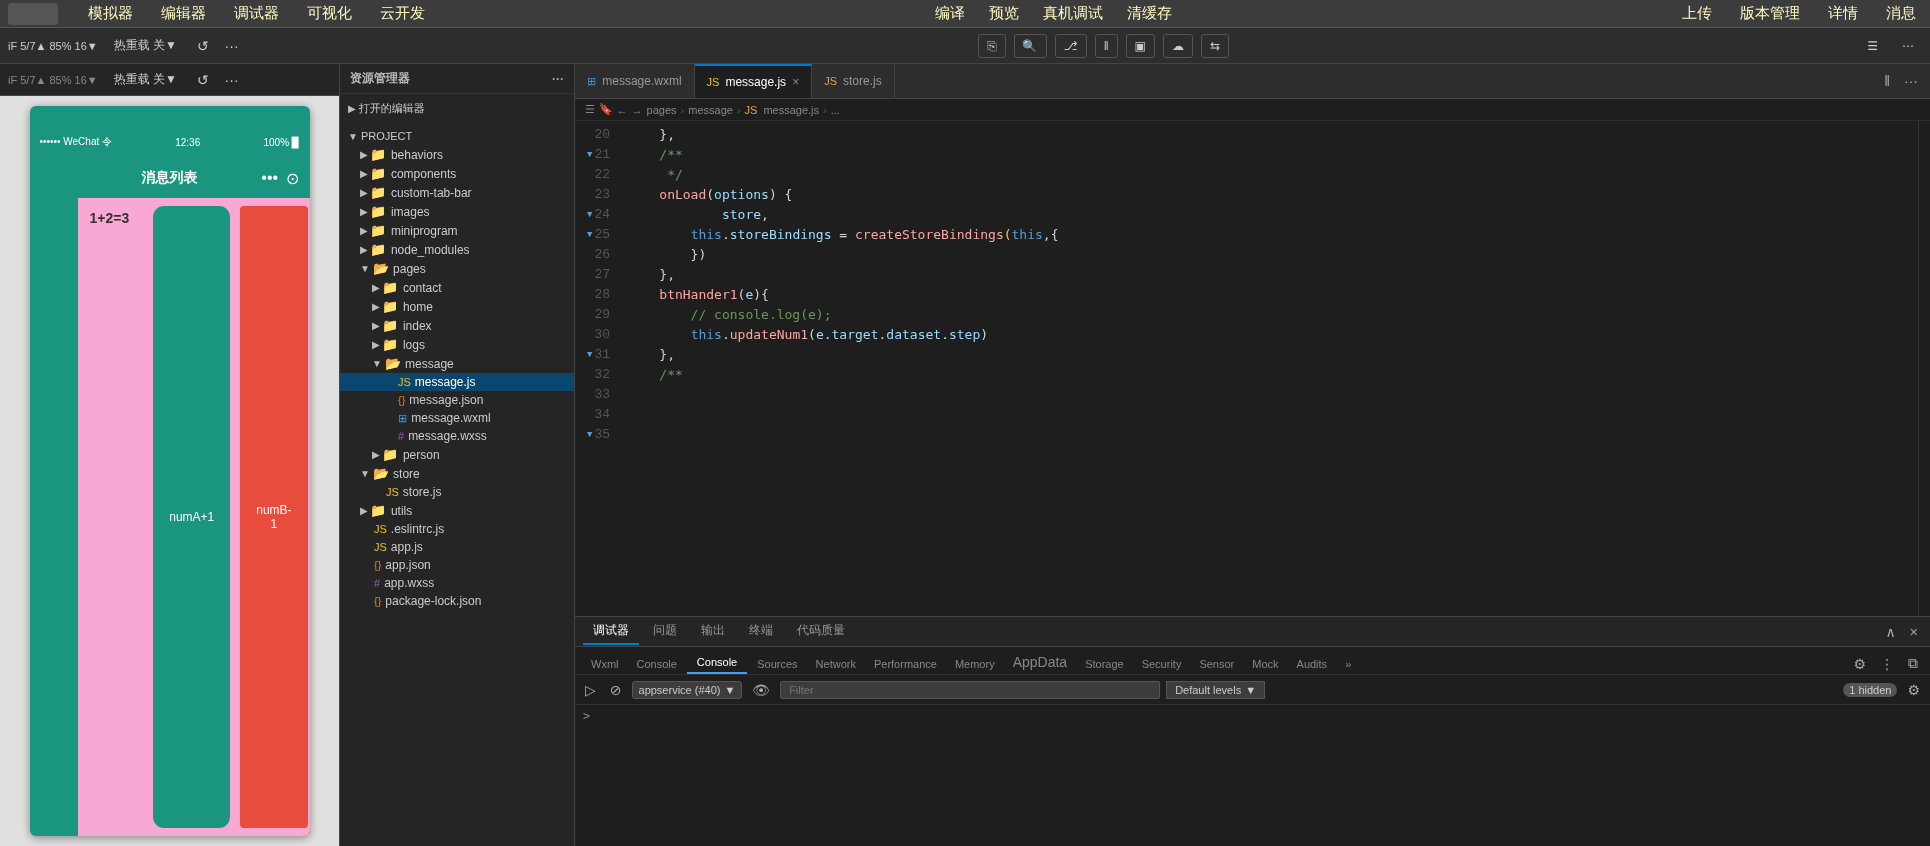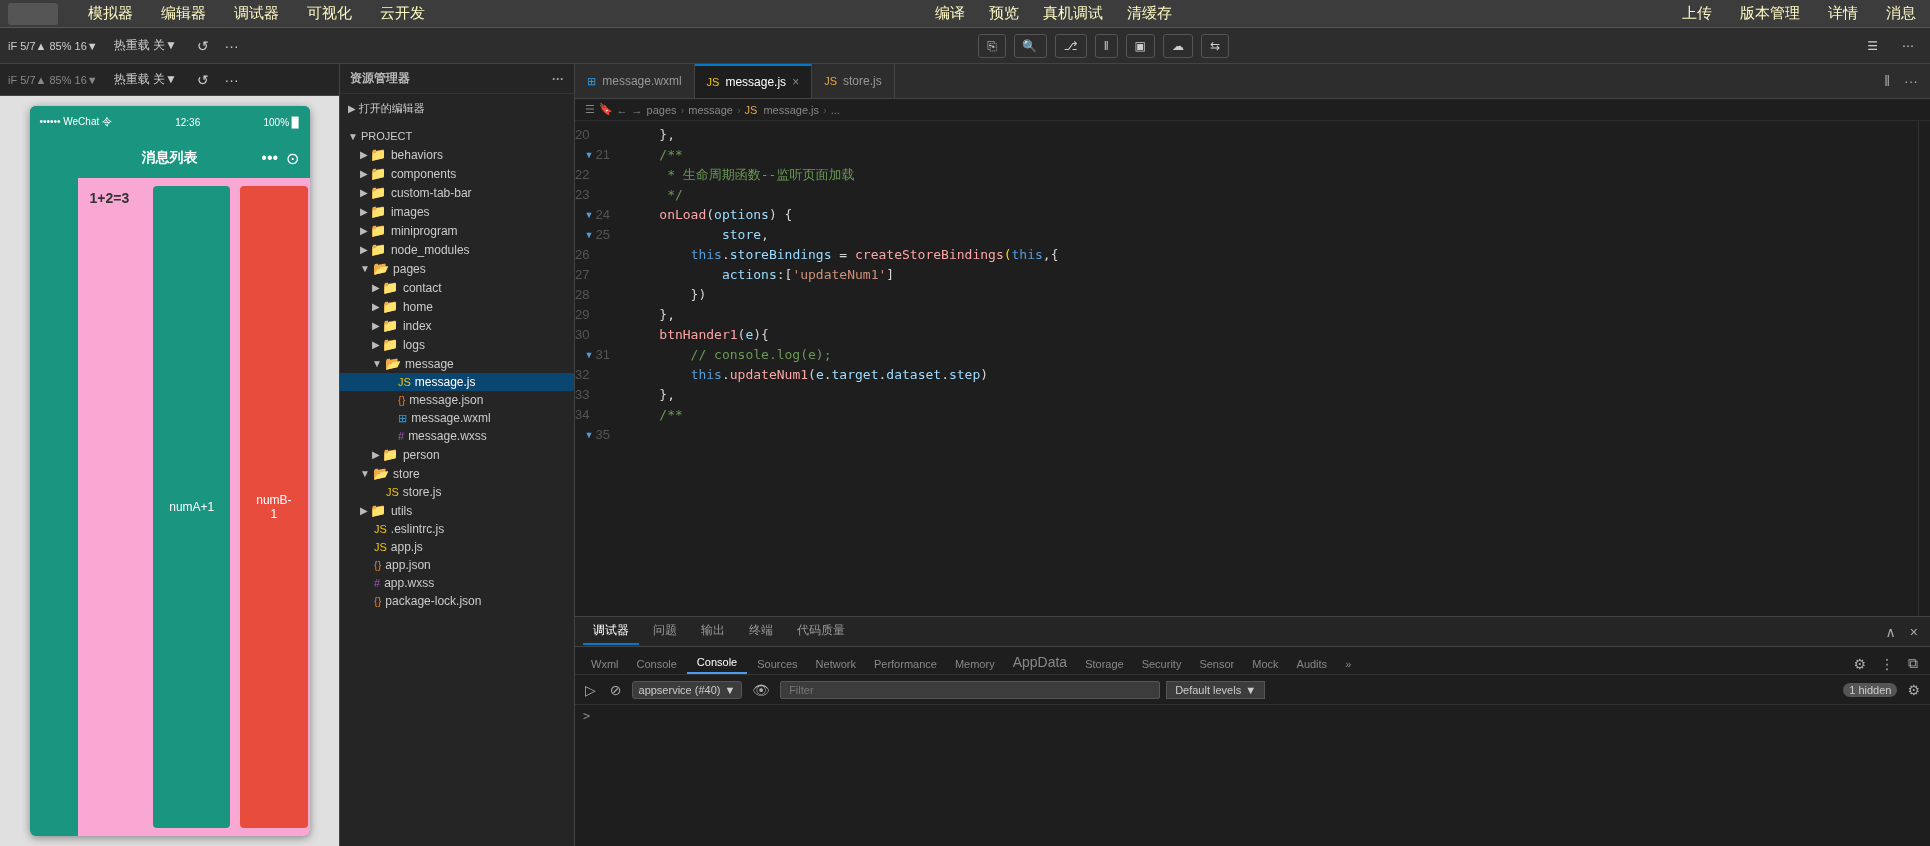--- a/index.html
+++ b/index.html
@@ -52,21 +52,21 @@
     
     .editor-panel { flex: 1; display: flex; flex-direction: column; background: #1e1e1e; overflow: hidden; }
     .editor-tabs { display: flex; background: #2d2d2d; height: 35px; border-bottom: 1px solid #444; }
     .editor-tab { display: flex; align-items: center; padding: 0 12px; border-right: 1px solid #444; cursor: pointer; font-size: 12px; color: #999; gap: 6px; }
     .editor-tab.active { background: #1e1e1e; color: #fff; border-top: 2px solid #007acc; }
 
     .editor-breadcrumb { display: flex; align-items: center; background: #1e1e1e; padding: 4px 10px; font-size: 11px; color: #888; border-bottom: 1px solid #2d2d2d; gap: 4px; }
     .breadcrumb-sep { color: #555; }
 
     .editor-content { flex: 1; display: flex; overflow: hidden; }
-    .line-numbers { width: 45px; background: #1e1e1e; color: #555; font-family: Liberation Sans, sans-serif; font-size: 13px; line-height: 20px; padding: 4px 0; padding-right: 10px; overflow: hidden; user-select: none; }
+    .line-numbers { width: 45px; background: #1e1e1e; color: #555; font-family: Liberation Mono, monospace; font-size: 13px; line-height: 20px; padding: 4px 0; text-align: right; padding-right: 10px; overflow: hidden; user-select: none; }
     .code-area { flex: 1; overflow-y: auto; font-family: 'Consolas', monospace; font-size: 13px; line-height: 20px; padding: 4px 8px; }
     .code-line { white-space: pre; min-height: 20px; }
     .code-comment { color: #6a9955; }
     .code-keyword { color: #569cd6; }
     .code-string { color: #ce9178; }
     .code-function { color: #fca5a5; }
     .code-var { color: #9cdcfe; }
     .code-punct { color: #d4d4d4; }
     .code-bracket { color: #ffd700; }
 
@@ -136,38 +136,38 @@
     <div class="sim-toolbar">
       <span style="color:#888;font-size:11px;">iF  5/7▲  85% 16▼</span>
       <button class="toolbar-btn">热重载 关▼</button>
       <span class="toolbar-icon">↺</span>
       <span class="toolbar-icon">···</span>
     </div>
 
     <div style="background:#e0e0e0;flex:1;display:flex;flex-direction:column;align-items:center;padding:10px 20px;">
       <div style="background:#1a9580;width:280px;flex:1;display:flex;flex-direction:column;border-radius:6px;overflow:hidden;box-shadow:0 2px 8px rgba(0,0,0,0.4);">
 
-        <div style="background:#1a9580;height:24px;display:flex;align-items:center;justify-content:space-between;padding:16px 10px;">
+        <div style="background:#1a9580;height:24px;display:flex;align-items:center;justify-content:space-between;padding:16px 10px;margin-top:20px;">
           <span style="color:#fff;font-size:10px;">•••••• WeChat 令</span>
           <span style="color:#fff;font-size:10px;">12:36</span>
           <span style="color:#fff;font-size:10px;">100%  ▉</span>
         </div>
 
         <div style="background:#1a9580;height:40px;display:flex;align-items:center;justify-content:center;position:relative;">
           <span style="color:#fff;font-size:14px;font-weight:bold;">消息列表</span>
           <div style="position:absolute;right:10px;display:flex;gap:8px;align-items:center;">
             <span style="color:#fff;font-size:16px;">•••</span>
             <span style="color:#fff;font-size:16px;">⊙</span>
           </div>
         </div>
 
         <div style="background:#f9a8d4;flex:1;display:flex;flex-direction:row;margin-left:48px;">
           <div style="padding:12px;font-size:14px;color:#333;font-weight:bold;">1+2=3</div>
           <div style="display:flex;gap:10px;padding:8px 12px;">
-            <button style="background:#1a9580;color:#fff;border:none;padding:21px 16px;border-radius:4px;font-size:12px;cursor:pointer;">numA+1</button>
+            <button style="background:#1a9580;color:#fff;border:none;padding:21px 16px;border-radius:11px;font-size:12px;cursor:pointer;">numA+1</button>
             <button style="background:#e74c3c;color:#fff;border:none;padding:8px 16px;border-radius:4px;font-size:12px;cursor:pointer;">numB-1</button>
           </div>
           <div style="flex:1;"></div>
 
           <div style="display:flex;background:#fff;border-top:1px solid #ddd;height:50px;">
             <div style="flex:1;display:flex;flex-direction:column;align-items:center;justify-content:center;color:#999;font-size:10px;cursor:pointer;">
               <span style="font-size:18px;">⌂</span>
               <span>首页</span>
             </div>
             <div style="flex:1;display:flex;flex-direction:column;align-items:center;justify-content:center;color:#1a9580;font-size:10px;cursor:pointer;">
@@ -409,26 +409,24 @@
           <div>30</div>
           <div style="display:flex;align-items:center;justify-content:flex-end;"><span style="font-size:9px;color:#569cd6;margin-right:2px;">▼</span>31</div>
           <div>32</div>
           <div>33</div>
           <div>34</div>
           <div style="display:flex;align-items:center;justify-content:flex-end;"><span style="font-size:9px;color:#569cd6;margin-right:2px;">▼</span>35</div>
         </div>
         <div class="code-area">
           <div class="code-line"><span class="code-punct">    },</span></div>
           <div class="code-line"><span class="code-comment">    /**</span></div>
-          <div class="code-line"><span class="code-comment">     * 生命周期函数--监听页面加载</span></div>
           <div class="code-line"><span class="code-comment">     */</span></div>
           <div class="code-line"><span class="code-function">    onLoad</span><span class="code-punct">(</span><span class="code-var">options</span><span class="code-punct">) {</span></div>
           <div class="code-line"><span class="code-punct">            </span><span class="code-var">store</span><span class="code-punct">,</span></div>
           <div class="code-line"><span class="code-punct">        </span><span class="code-keyword">this</span><span class="code-punct">.</span><span class="code-var">storeBindings</span><span class="code-punct"> = </span><span class="code-function">createStoreBindings</span><span class="code-bracket">(</span><span class="code-keyword">this</span><span class="code-punct">,{</span></div>
-          <div class="code-line"><span class="code-punct">            </span><span class="code-var">actions</span><span class="code-punct">:[</span><span class="code-string">'updateNum1'</span><span class="code-punct">]</span></div>
           <div class="code-line"><span class="code-punct">        })</span></div>
           <div class="code-line"><span class="code-punct">    },</span></div>
           <div class="code-line"><span class="code-function">    btnHander1</span><span class="code-punct">(</span><span class="code-var">e</span><span class="code-punct">){</span></div>
           <div class="code-line"><span class="code-comment">        // console.log(e);</span></div>
           <div class="code-line"><span class="code-punct">        </span><span class="code-keyword">this</span><span class="code-punct">.</span><span class="code-function">updateNum1</span><span class="code-punct">(</span><span class="code-var">e</span><span class="code-punct">.</span><span class="code-var">target</span><span class="code-punct">.</span><span class="code-var">dataset</span><span class="code-punct">.</span><span class="code-var">step</span><span class="code-punct">)</span></div>
           <div class="code-line"><span class="code-punct">    },</span></div>
           <div class="code-line"><span class="code-comment">    /**</span></div>
         </div>
         <div style="width:12px;background:#1e1e1e;border-left:1px solid #333;"></div>
       </div>

